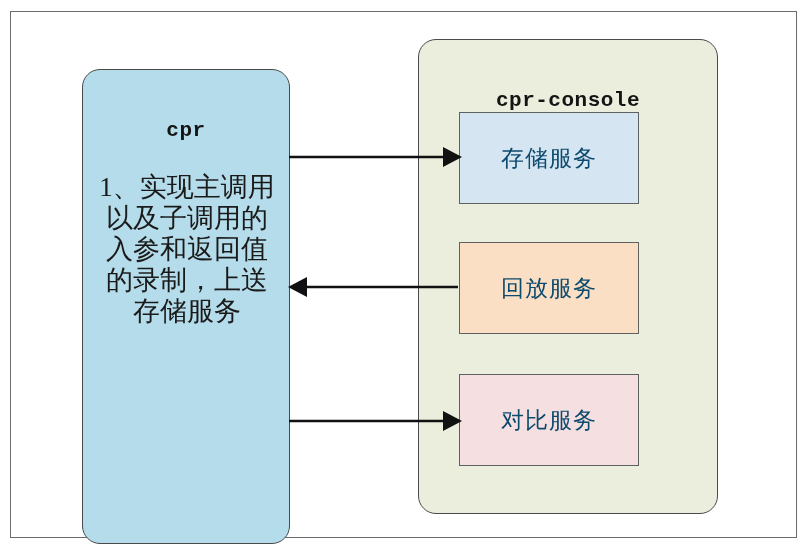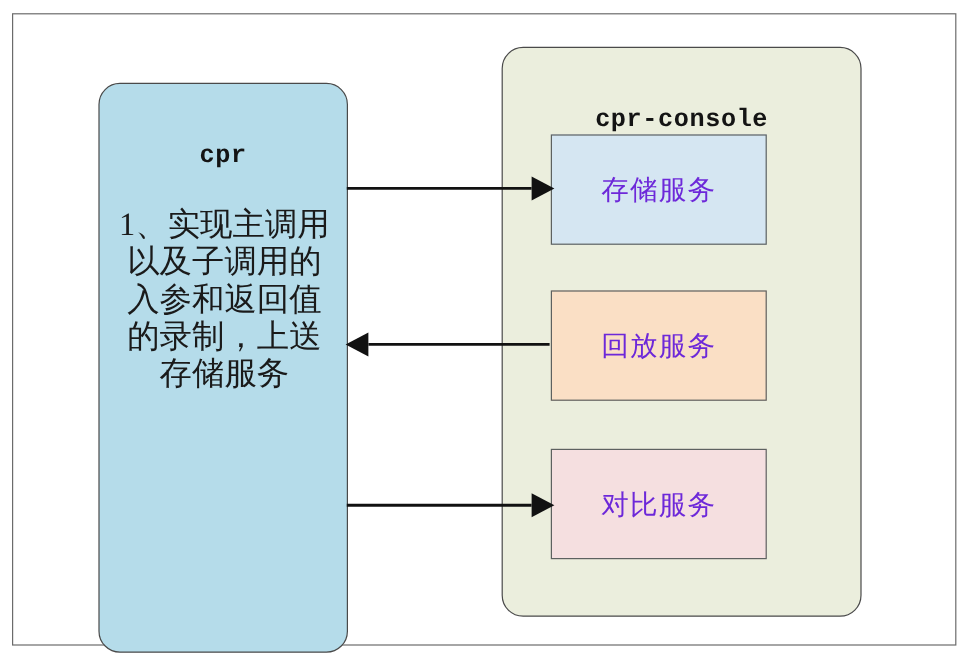--- a/index.html
+++ b/index.html
@@ -100,21 +100,21 @@
   
   .service-box {
     position: absolute;
     box-sizing: border-box;
     border: 1.5px solid #5d6160;
     display: flex;
     align-items: center;
     justify-content: center;
     font-family: Liberation Sans, sans-serif;
     font-size: 23px;
-    color: #6d28d9;
+    color: #0c4a6e;
     letter-spacing: 1px;
   }
 
   #box-storage {
     left: 40px;
     top: 72px;
     width: 180px;
     height: 92px;
     background: #d5e6f2;
   }

